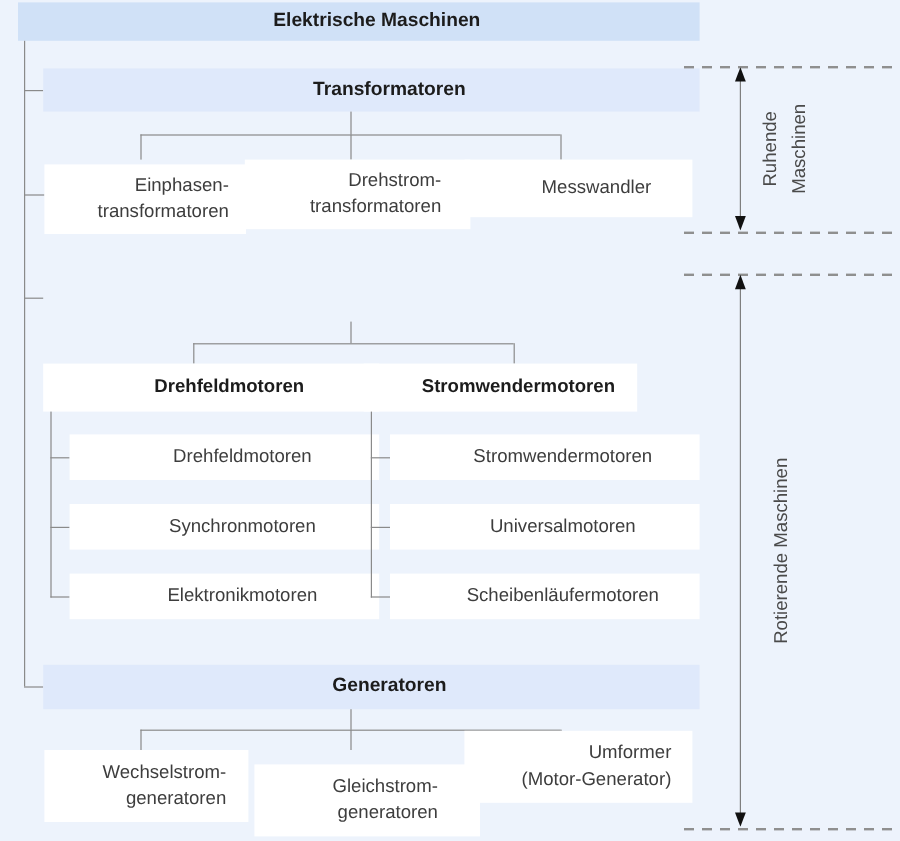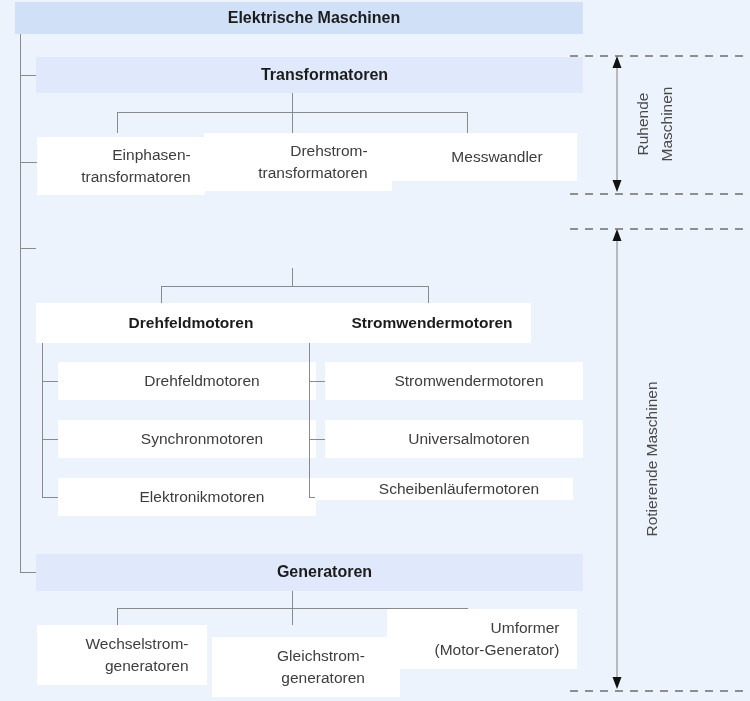--- a/index.html
+++ b/index.html
@@ -70,21 +70,21 @@
   <div class="box" style="left:58px;top:362px;width:228px;height:38px">Drehfeldmotoren</div>
   <div class="box" style="left:58px;top:478px;width:228px;height:38px">Elektronikmotoren</div>
   <div class="box" style="left:58px;top:420px;width:228px;height:38px">Synchronmotoren</div>
 
   <div class="vl" style="left:309px;top:343px;height:155px"></div>
   <div class="hl" style="left:309px;top:381px;width:16px"></div>
   <div class="hl" style="left:309px;top:439px;width:16px"></div>
   <div class="hl" style="left:309px;top:497px;width:16px"></div>
   <div class="box" style="left:325px;top:362px;width:228px;height:38px">Stromwendermotoren</div>
   <div class="box" style="left:325px;top:420px;width:228px;height:38px">Universalmotoren</div>
-  <div class="box" style="left:315px;top:478px;width:228px;height:22px">Scheibenläufermotoren</div>
+  <div class="box" style="left:325px;top:478px;width:228px;height:38px">Scheibenläufermotoren</div>
 
   <div class="bar" style="left:36px;top:554px;width:517px;height:37px">Generatoren</div>
   <div class="vl" style="left:292px;top:591px;height:17px"></div>
   <div class="hl" style="left:117px;top:608px;width:350px"></div>
   <div class="vl" style="left:117px;top:608px;height:17px"></div>
   <div class="vl" style="left:292px;top:608px;height:17px"></div>
   <div class="vl" style="left:467px;top:608px;height:17px"></div>
   <div class="box" style="left:37px;top:625px;width:140px;height:60px">Wechselstrom-
 generatoren</div>
   <div class="box" style="left:212px;top:637px;width:158px;height:60px">Gleichstrom-

